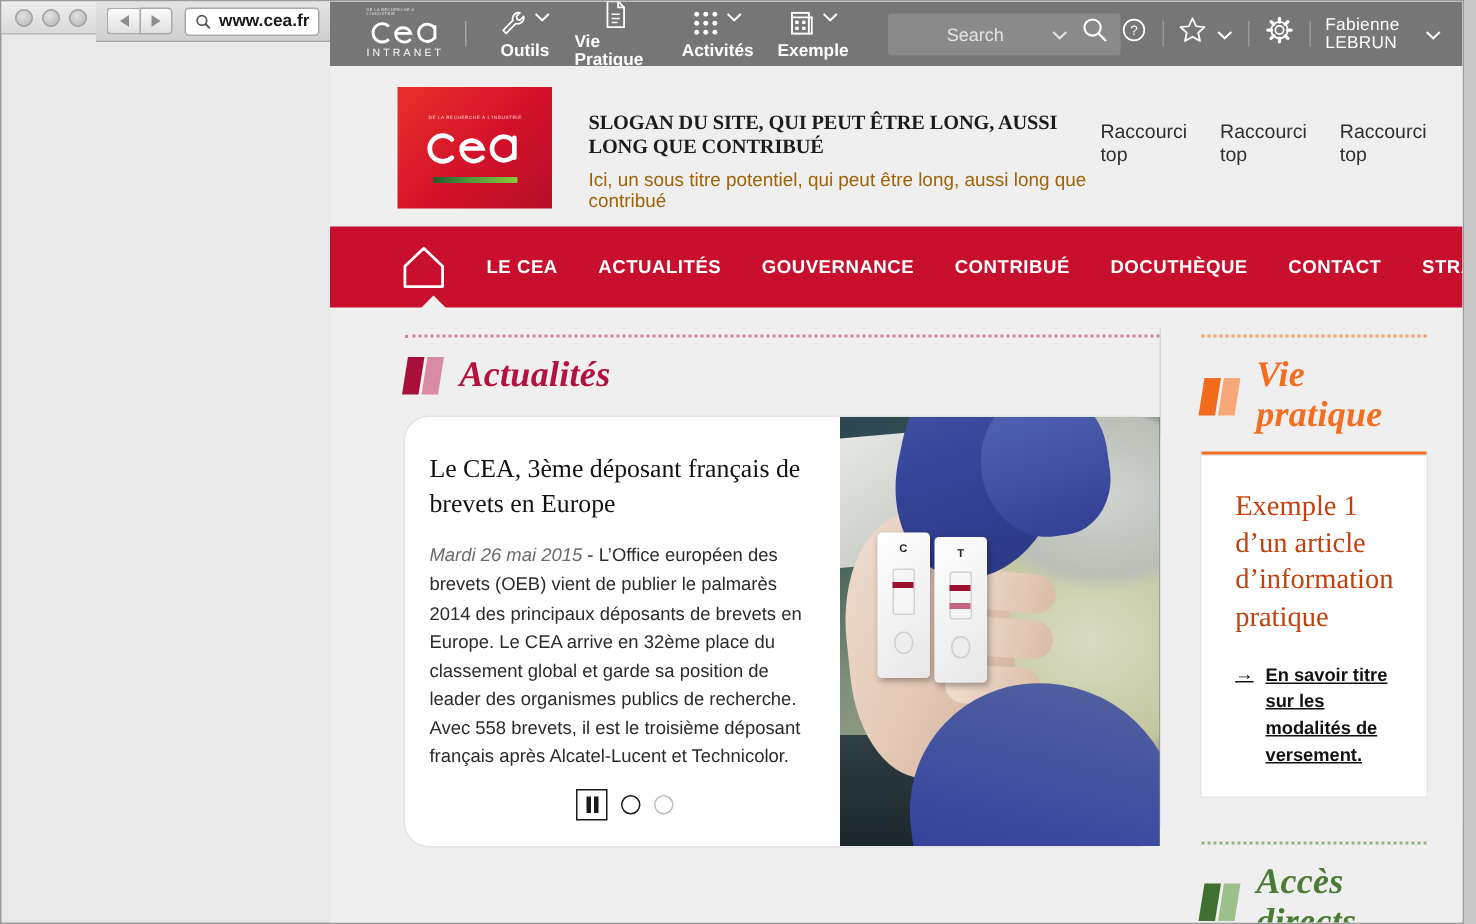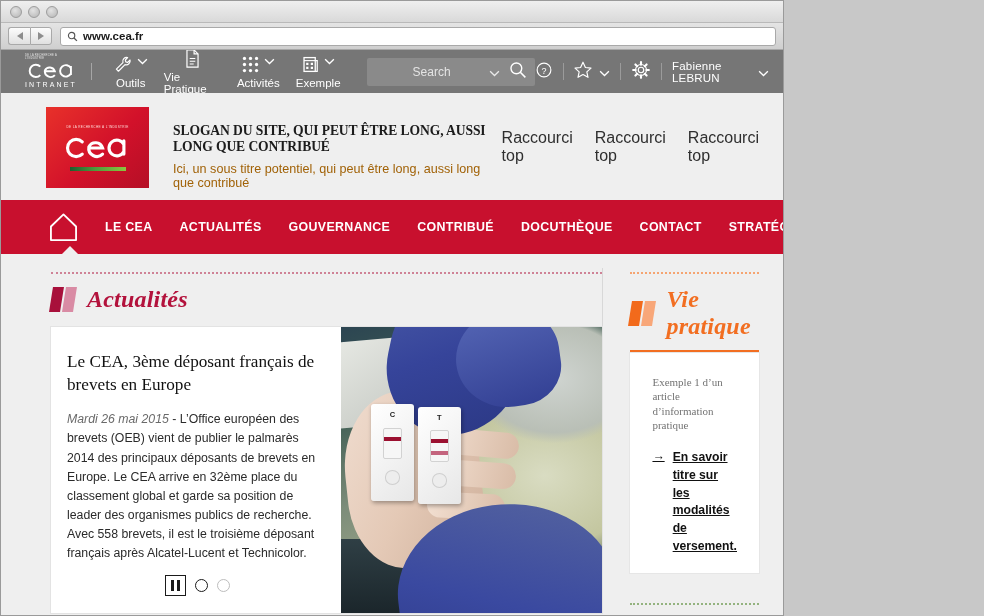--- a/index.html
+++ b/index.html
@@ -5,24 +5,24 @@
   * { box-sizing: border-box; margin: 0; padding: 0; }
   html, body {
     width: 984px; height: 616px;
     background: #c8c8c8;
     font-family: "Liberation Sans", sans-serif;
     overflow: hidden;
   }
 
   
   .browser {
-    width: 784px; height: 616px;
+    width: 976px; height: 616px;
     background: #e9e9e9;
     border: 1px solid #9a9a9a;
-    display: flex; flex-direction: column;
+    display: flex; flex-direction: row;
     position: relative;
   }
   .titlebar {
     height: 22px;
     background: linear-gradient(#efefef, #d9d9d9);
     border-bottom: 1px solid #b9b9b9;
     display: flex; align-items: center; padding-left: 9px;
     flex: 0 0 auto;
   }
   .dot {
@@ -73,21 +73,21 @@
     padding: 0 14px 0 24px;
     color: #fff;
   }
   .cea-mini { display: flex; flex-direction: column; align-items: center; line-height: 1; }
   .cea-mini .sup { font-size: 2.6px; letter-spacing: .3px; color: #e8e8e8; margin-bottom: 1px;}
   .cea-mini .intra { font-size: 7px; letter-spacing: 2.1px; margin-top: 2px; color: #fff; }
   .vsep { width: 1px; height: 17px; background: #a6a6a6; margin: 0 14px; }
   .vsep.thin { background: #9b9b9b; margin: 0 10px; }
   .tbitem {
     display: flex; flex-direction: column; align-items: center;
-    margin: 16px 8px; cursor: default; position: relative;
+    margin: 16px 8px; cursor: default; position: relative; font-weight: bold;
   }
   .tbitem .ico { height: 20px; display:flex; align-items:center; justify-content:center;}
   .tbitem .lbl { font-size: 11.5px; margin-top: 3px; color: #fff; }
   .tbrow { display: flex; align-items: center; }
   .chev { margin: -8px 0 0 4px; }
   .searchbox {
     margin-left: 18px;
     width: 182px; height: 28px;
     background: #8a8a8a;
     border-radius: 2px;
@@ -113,21 +113,21 @@
   .logo .tag { font-size: 3.1px; letter-spacing: .35px; color: #ffd7d4; margin-bottom: 5px; white-space: nowrap;}
   .logo .bar { width: 56px; height: 4px; margin-top: 6px;
     background: linear-gradient(to right, #1f5c2e 0%, #4f9b3c 45%, #8cc63f 100%); }
   .slogans { margin-left: 24px; padding-top: 16px; }
   .slogan {
     font-family: "Liberation Serif", serif;
     font-weight: bold; font-size: 13.6px; color: #1c1c1c; letter-spacing: -0.1px;
   }
   .subslogan { font-size: 12.6px; color: #a16207; margin-top: 7px; }
   .shortcuts { margin-left: auto; padding-top: 22px; display: flex; gap: 22px; }
-  .shortcuts a { font-size: 16px; color: #2f2f2f; text-decoration: none; }
+  .shortcuts a { font-size: 13px; color: #2f2f2f; text-decoration: none; }
 
   
   .rednav {
     background: #c8102e; height: 54px;
     display: flex; align-items: center; padding: 0 24px 0 48px;
     position: relative;
   }
   .home-wrap { position: relative; display:flex; align-items:center; }
   .rednav .mitem {
     color: #fff; font-size: 12.4px; font-weight: bold; letter-spacing: .35px;
@@ -166,21 +166,21 @@
     font-style: italic; font-weight: bold;
     font-size: 24px; letter-spacing: .2px;
   }
   .red-t   { color: #b3123c; }
   .orange-t{ color: #f26e21; }
   .green-t { color: #4b7c36; }
 
   
   .newscard {
     margin-top: 14px; background: #fff; display: flex;
-    height: 286px; box-shadow: 0 0 0 1px #e3e3e3;
+    height: 286px; box-shadow: 0 0 0 1px #e3e3e3; border-radius: 16px;
   }
   .newstext { width: 290px; padding: 24px 22px 0 16px; position: relative; }
   .newstitle {
     font-family: "Liberation Serif", serif;
     font-size: 17.2px; line-height: 1.32; color: #111; font-weight: normal;
   }
   .newsbody { margin-top: 14px; font-size: 12.3px; line-height: 1.55; color: #2b2b2b; }
   .newsbody .dateit { font-style: italic; color: #6a6a6a; }
   .carousel-ctl { position: absolute; left: 114px; bottom: 17px; display: flex; align-items: center; gap: 9px; }
   .pausebtn {
@@ -234,21 +234,21 @@
   .cassette .well { position: absolute; left: 32%; top: 68%; width: 36%; height: 15%;
     border-radius: 50%; background: #ededed; border: 1px solid #cfcfcf; }
   #cass-c { left: 11.5%; top: 27%; }
   #cass-t { left: 29.5%; top: 28%; }
 
   
   .orangebar { height: 3px; background: #f26e21; margin-top: 10px; }
   .vpcard { background: #fff; padding: 22px 22px 18px 22px; box-shadow: 0 0 0 1px #e6e6e6; }
   .vptitle {
     font-family: "Liberation Serif", serif;
-    font-size: 11px; line-height: 1.3; color: #737373;
+    font-size: 19px; line-height: 1.3; color: #c2410c;
   }
   .vpbody { margin-top: 14px; font-size: 12.3px; line-height: 1.55; color: #2b2b2b; }
   .vplink { margin-top: 17px; display: flex; font-size: 12.2px; font-weight: bold; color: #111; }
   .vplink .arw { margin-right: 8px; font-weight: normal; }
   .vplink span.txt { line-height: 1.45; }
 </style>
 </head>
 <body>
 
 <div class="browser">

